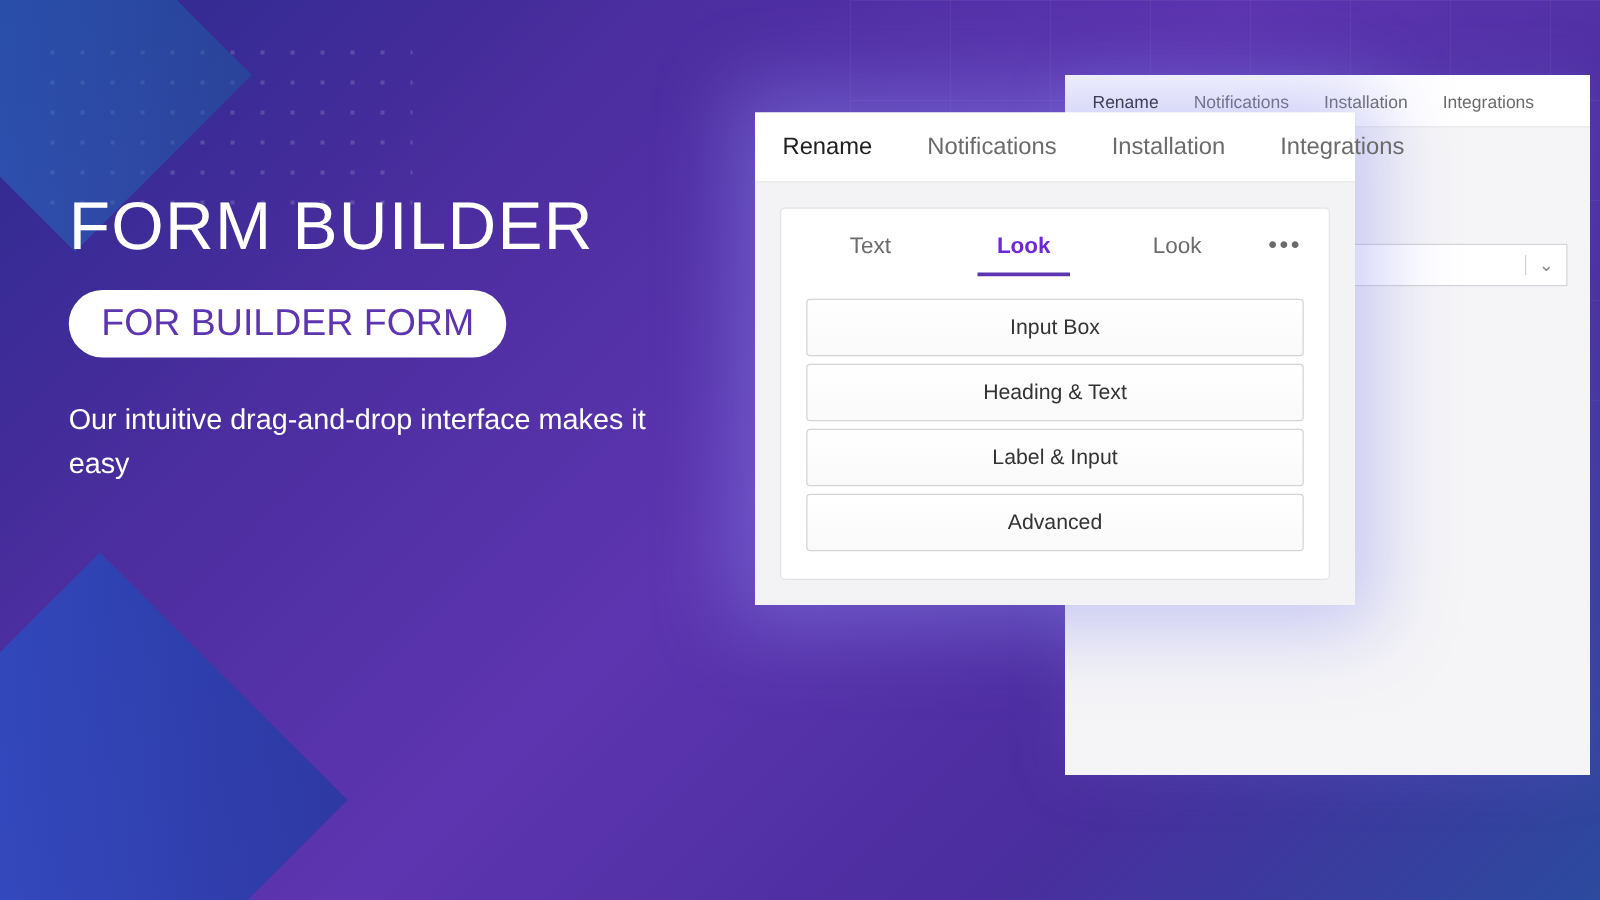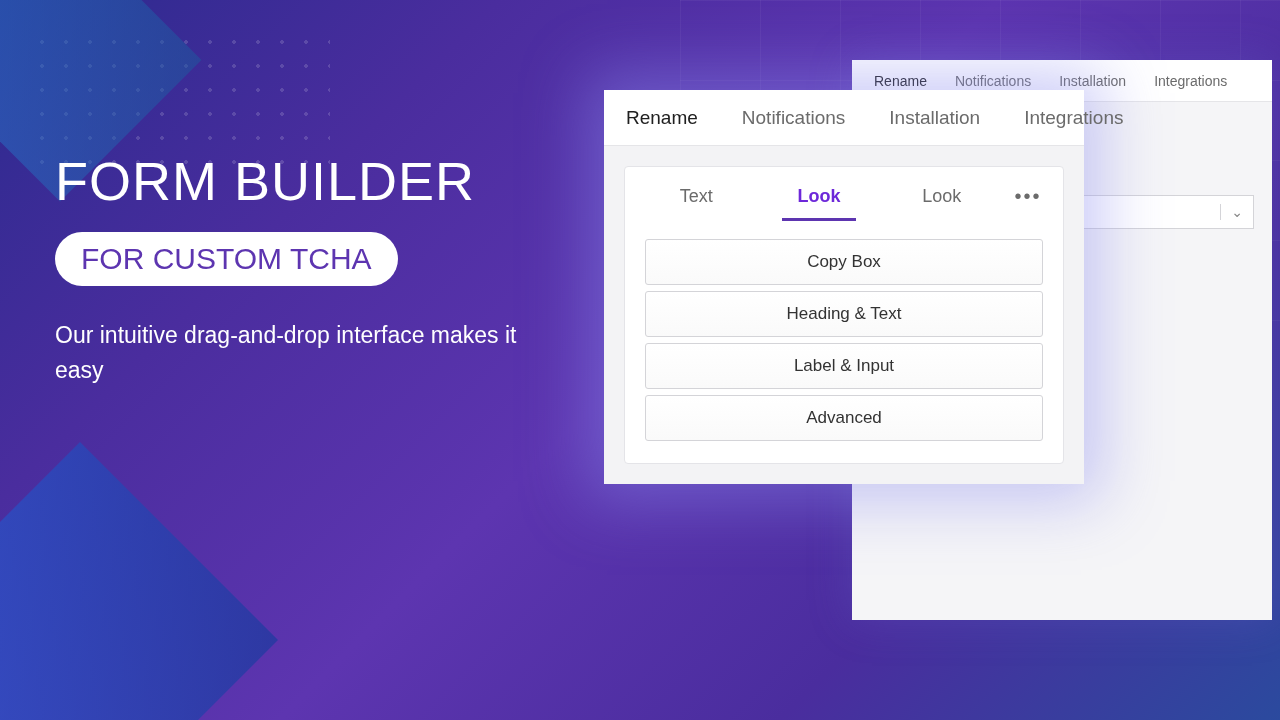--- a/index.html
+++ b/index.html
@@ -261,21 +261,21 @@
 <body>
 
 <div class="bg-grid"></div>
 <div class="bg-dots"></div>
 <div class="bg-dots2"></div>
 <div class="bg-tri1"></div>
 <div class="bg-tri2"></div>
 
 <div class="left">
   <div class="title">FORM BUILDER</div>
-  <div class="pill">FOR CUSTOM TCHA</div>
+  <div class="pill">FOR BUILDER FORM</div>
   <div class="desc">
     <span>Our intuitive drag-and-drop interface makes it easy</span><br>
   </div>
 </div>
 
 <div class="back-panel">
   <div class="back-tabs">
     <div class="back-tab active">Rename</div>
     <div class="back-tab">Notifications</div>
     <div class="back-tab">Installation</div>
@@ -309,20 +309,20 @@
   </div>
   <div class="front-body">
     <div class="card">
       <div class="card-tabs">
         <div class="card-tab">Text</div>
         <div class="card-tab active">Look</div>
         <div class="card-tab">Look</div>
         <div class="card-ellipsis">•••</div>
       </div>
       <div class="card-list">
-        <div class="card-btn">Copy Box</div>
+        <div class="card-btn">Input Box</div>
         <div class="card-btn">Heading &amp; Text</div>
         <div class="card-btn">Label &amp; Input</div>
         <div class="card-btn">Advanced</div>
       </div>
     </div>
   </div>
 </div>
 
 </body></html>

